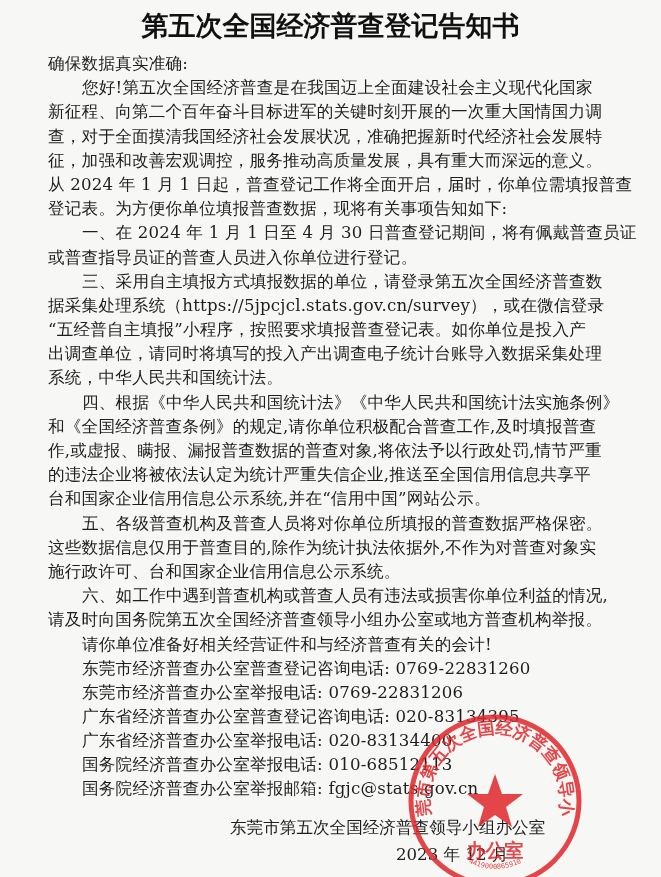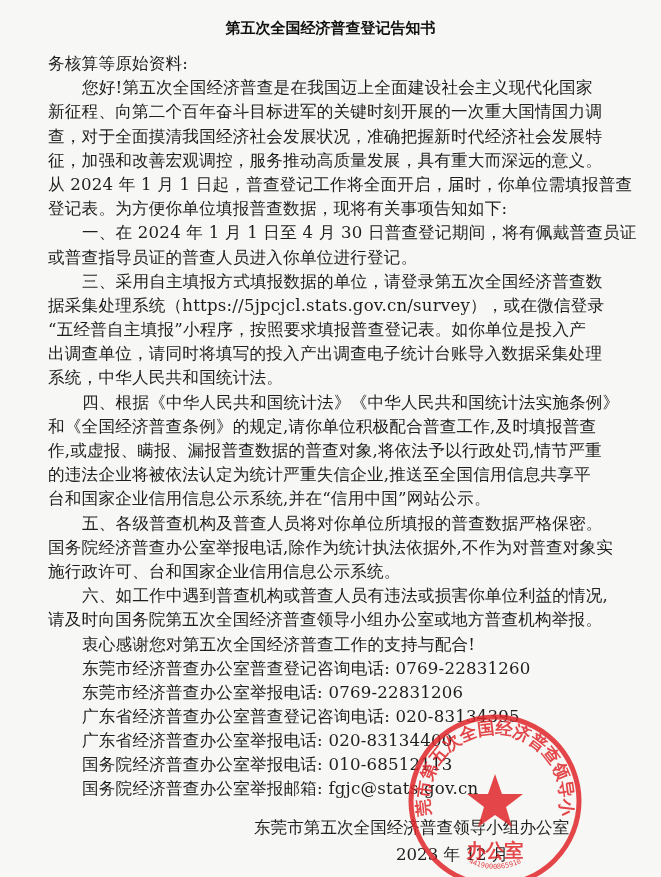--- a/index.html
+++ b/index.html
@@ -4,23 +4,23 @@
 <style>
   html, body { margin: 0; padding: 0; }
   body {
     width: 661px; height: 877px; overflow: hidden;
     background: #f7f7f5;
     font-family: "DejaVu Serif", "Liberation Serif", serif;
     color: #1e1e1e;
     position: relative;
   }
   .title {
-    position: absolute; left: 0; top: 19px; width: 661px;
+    position: absolute; left: 0; top: 8px; width: 661px;
     text-align: center;
-    font-size: 15px; font-weight: bold; letter-spacing: 0px;
+    font-size: 27px; font-weight: bold; letter-spacing: 0px;
     font-family: "DejaVu Serif", serif;
     color: #111;
   }
   .body-text {
     position: absolute; left: 48px; top: 52px; width: 560px;
     font-size: 16.6px; line-height: 24.2px;
     letter-spacing: 0.2px;
   }
   .line { white-space: nowrap; height: 24.2px; }
   .indent { padding-left: 34px; }
@@ -32,21 +32,21 @@
     position: absolute; left: 405px; top: 712px; width: 180px; height: 178px;
     pointer-events: none;
   }
 </style>
 </head>
 <body>
 
 <div class="title">第五次全国经济普查登记告知书</div>
 
 <div class="body-text">
-  <div class="line">务核算等原始资料:</div>
+  <div class="line">确保数据真实准确:</div>
 
   <div>
     <div class="line indent">您好!第五次全国经济普查是在我国迈上全面建设社会主义现代化国家</div>
     <div class="line">新征程、向第二个百年奋斗目标进军的关键时刻开展的一次重大国情国力调</div>
     <div class="line">查，对于全面摸清我国经济社会发展状况，准确把握新时代经济社会发展特</div>
     <div class="line">征，加强和改善宏观调控，服务推动高质量发展，具有重大而深远的意义。</div>
     <div class="line">从 2024 年 1 月 1 日起，普查登记工作将全面开启，届时，你单位需填报普查</div>
     <div class="line">登记表。为方便你单位填报普查数据，现将有关事项告知如下:</div>
   </div>
 
@@ -67,30 +67,30 @@
   <div>
     <div class="line indent">四、根据《中华人民共和国统计法》《中华人民共和国统计法实施条例》</div>
     <div class="line">和《全国经济普查条例》的规定,请你单位积极配合普查工作,及时填报普查</div>
     <div class="line">作,或虚报、瞒报、漏报普查数据的普查对象,将依法予以行政处罚,情节严重</div>
     <div class="line">的违法企业将被依法认定为统计严重失信企业,推送至全国信用信息共享平</div>
     <div class="line">台和国家企业信用信息公示系统,并在“信用中国”网站公示。</div>
   </div>
 
   <div>
     <div class="line indent">五、各级普查机构及普查人员将对你单位所填报的普查数据严格保密。</div>
-    <div class="line">国务院经济普查办公室举报电话,除作为统计执法依据外,不作为对普查对象实</div>
+    <div class="line">这些数据信息仅用于普查目的,除作为统计执法依据外,不作为对普查对象实</div>
     <div class="line">施行政许可、台和国家企业信用信息公示系统。</div>
   </div>
 
   <div>
     <div class="line indent">六、如工作中遇到普查机构或普查人员有违法或损害你单位利益的情况,</div>
     <div class="line">请及时向国务院第五次全国经济普查领导小组办公室或地方普查机构举报。</div>
   </div>
 
-  <div class="line indent">衷心感谢您对第五次全国经济普查工作的支持与配合!</div>
+  <div class="line indent">请你单位准备好相关经营证件和与经济普查有关的会计!</div>
 
   <div class="contacts">
     <div class="line indent">
       <span>东莞市经济普查办公室普查登记咨询电话:</span>
       <span>0769-22831260</span>
     </div>
     <div class="line indent">
       <span>东莞市经济普查办公室举报电话:</span>
       <span>0769-22831206</span>
     </div>
@@ -106,21 +106,21 @@
       <span>国务院经济普查办公室举报电话:</span>
       <span>010-68512113</span>
     </div>
     <div class="line indent">
       <span>国务院经济普查办公室举报邮箱:</span>
       <span>fgjc@stats.gov.cn</span>
     </div>
   </div>
 </div>
 
-<div class="sign" style="left:230px; top:817px;margin-left:24px;">东莞市第五次全国经济普查领导小组办公室</div>
+<div class="sign" style="left:230px; top:817px;">东莞市第五次全国经济普查领导小组办公室</div>
 <div class="sign" style="left:396px; top:844px;">2023 年 12 月</div>
 
 <svg class="seal" viewBox="0 0 180 178">
   <defs>
     <path id="sealArc" d="M 26,104 A 66,66 0 1,1 154,104"></path>
     <path id="sealBottomArc" d="M 40,130 A 60,60 0 0,0 140,130"></path>
   </defs>
   <g opacity="0.85">
     <circle cx="90" cy="89" r="84" fill="none" stroke="#e0262a" stroke-width="5"></circle>
     <text font-size="17" font-weight="bold" fill="#e0262a" font-family="DejaVu Sans, sans-serif">

